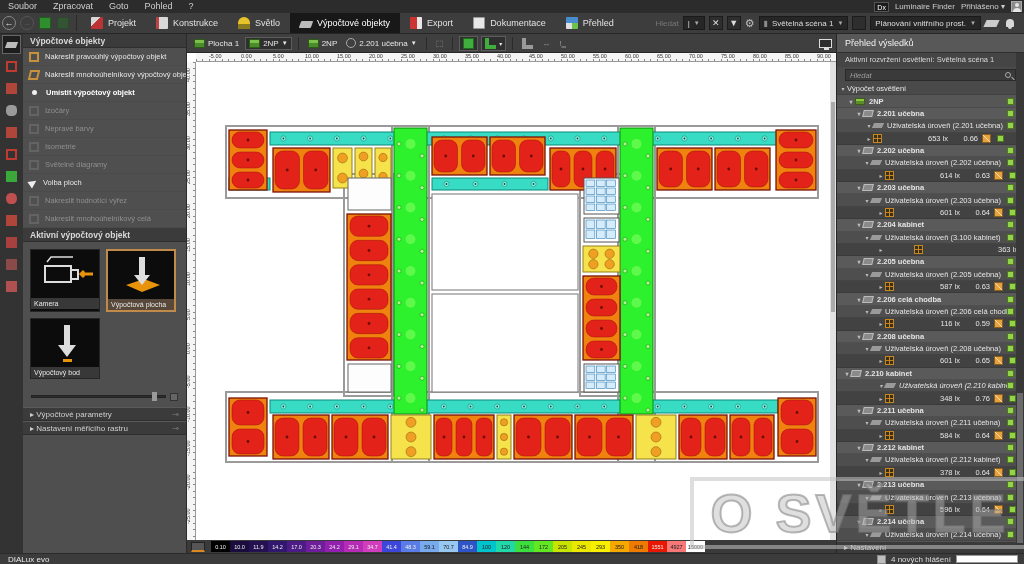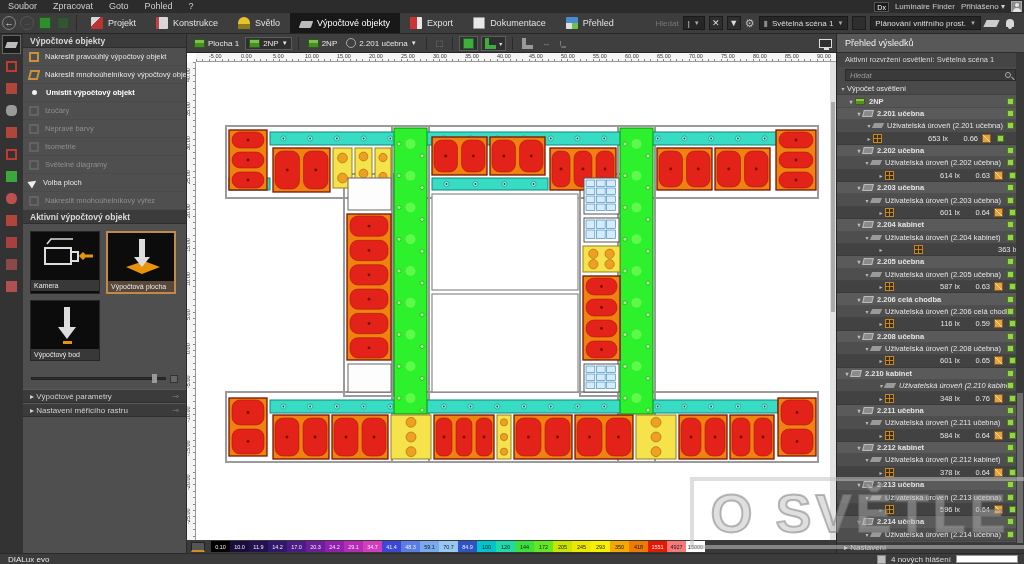--- a/index.html
+++ b/index.html
@@ -300,21 +300,25 @@
         <div class="tool-item disabled">
           <span class="tico ghost"></span>
           <span>Světelné diagramy</span>
         </div>
         <div class="tool-item">
           <span class="tico hand"></span>
           <span>Volba ploch</span>
         </div>
         <div class="tool-item disabled">
           <span class="tico ghost"></span>
-          <span>Nakreslit mnohoúhelníkový výřez</span>
+          <span>Nakreslit hodnotící výřez</span>
+        </div>
+        <div class="tool-item disabled">
+          <span class="tico ghost"></span>
+          <span>Nakreslit mnohoúhelníkový celá</span>
         </div>
       </div>
     <div class="panel-head">Aktivní výpočtový objekt</div>
     <div id="tiles">
         <div class="tile">
           <div class="tile-icon"><svg width="70" height="48">
               <rect x="14" y="16" width="26" height="16" fill="none" stroke="#ddd" stroke-width="2"></rect>
               <rect x="40" y="20" width="7" height="9" fill="none" stroke="#ddd" stroke-width="2"></rect>
               <path d="M62 24 L50 24 M53 21 L50 24 L53 27" stroke="#e8930c" stroke-width="3" fill="none"></path>
               <path d="M16 12 l4 -5 h22" stroke="#ddd" stroke-width="1.5" fill="none"></path>
@@ -977,21 +981,21 @@
         </div>
         <div class="trow room" style="padding-left: 18px;">
           <span class="arr">▾</span>
           <span class="tr-ic ic-room3d"></span>
           <span class="lbl">2.204 kabinet</span>
           <span class="gind"></span>
         </div>
         <div class="trow level" style="padding-left: 26px;">
           <span class="arr">▾</span>
           <span class="tr-ic ic-wedge"></span>
-          <span class="lbl">Uživatelská úroveň (2.204 kabinet)</span>
+          <span class="lbl">Uživatelská úroveň (3.100 kabinet)</span>
           <span class="gind"></span>
         </div>
         <div class="trow value" style="padding-left: 40px; gap: 29px;">
           <span class="arr">▸</span>
           <span class="tr-ic ic-grid"></span>
           <span class="lux">363 lx</span>
           <span class="uval">0.64</span>
           <span class="swatch"></span>
           <span class="gind"></span>
         </div>

